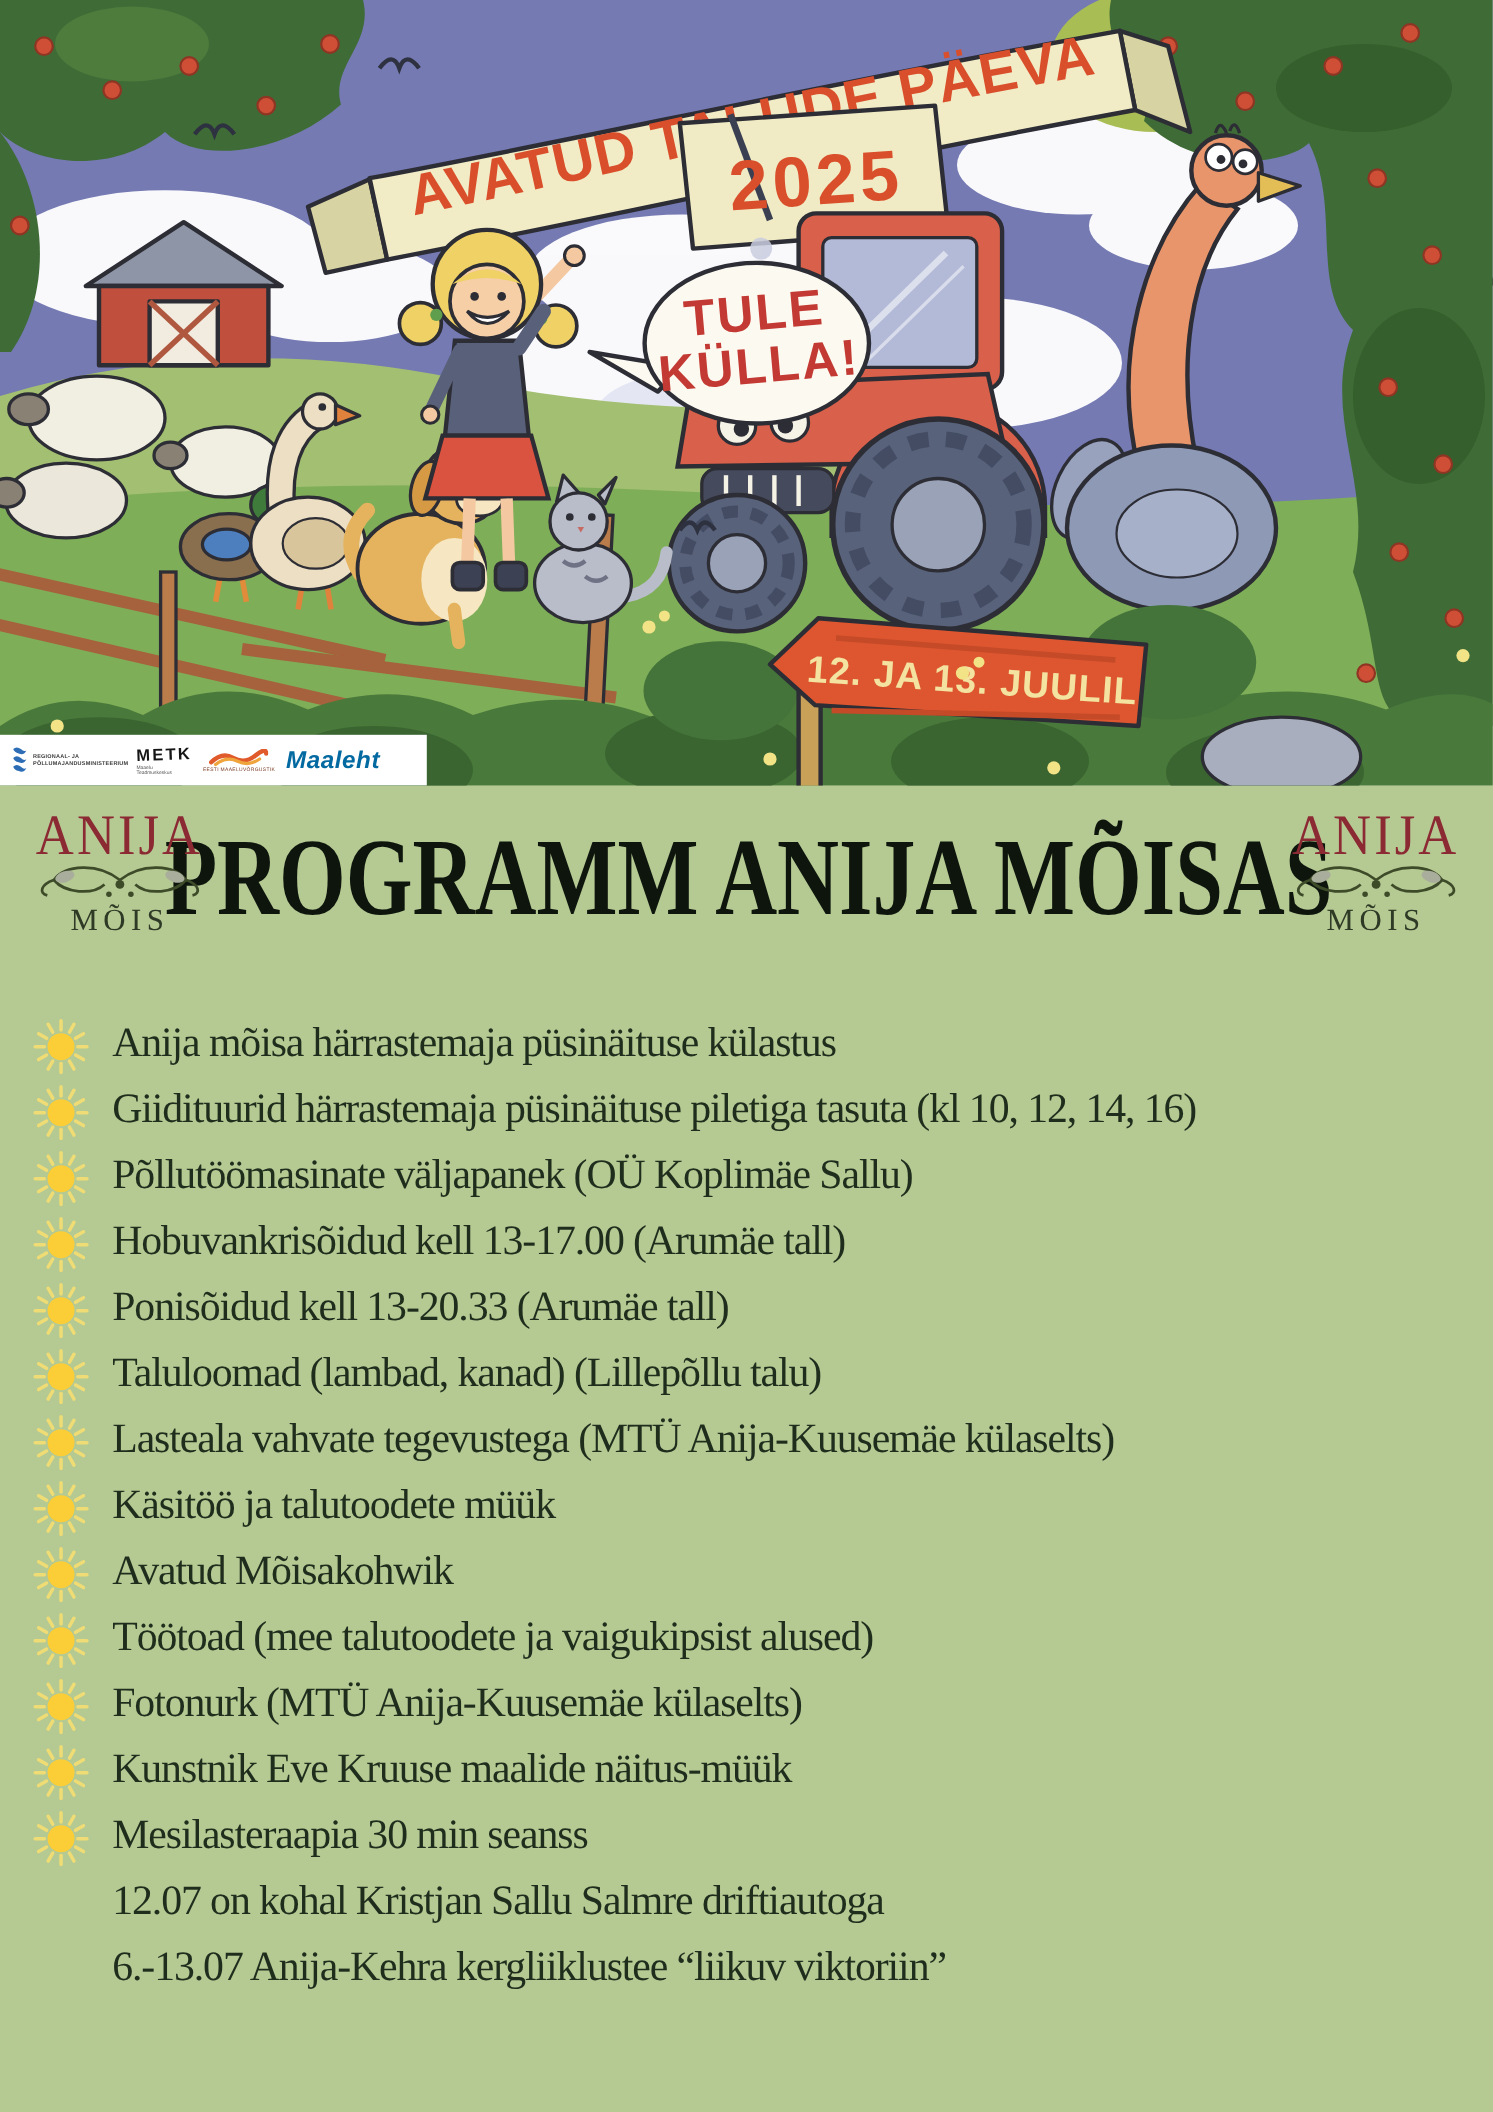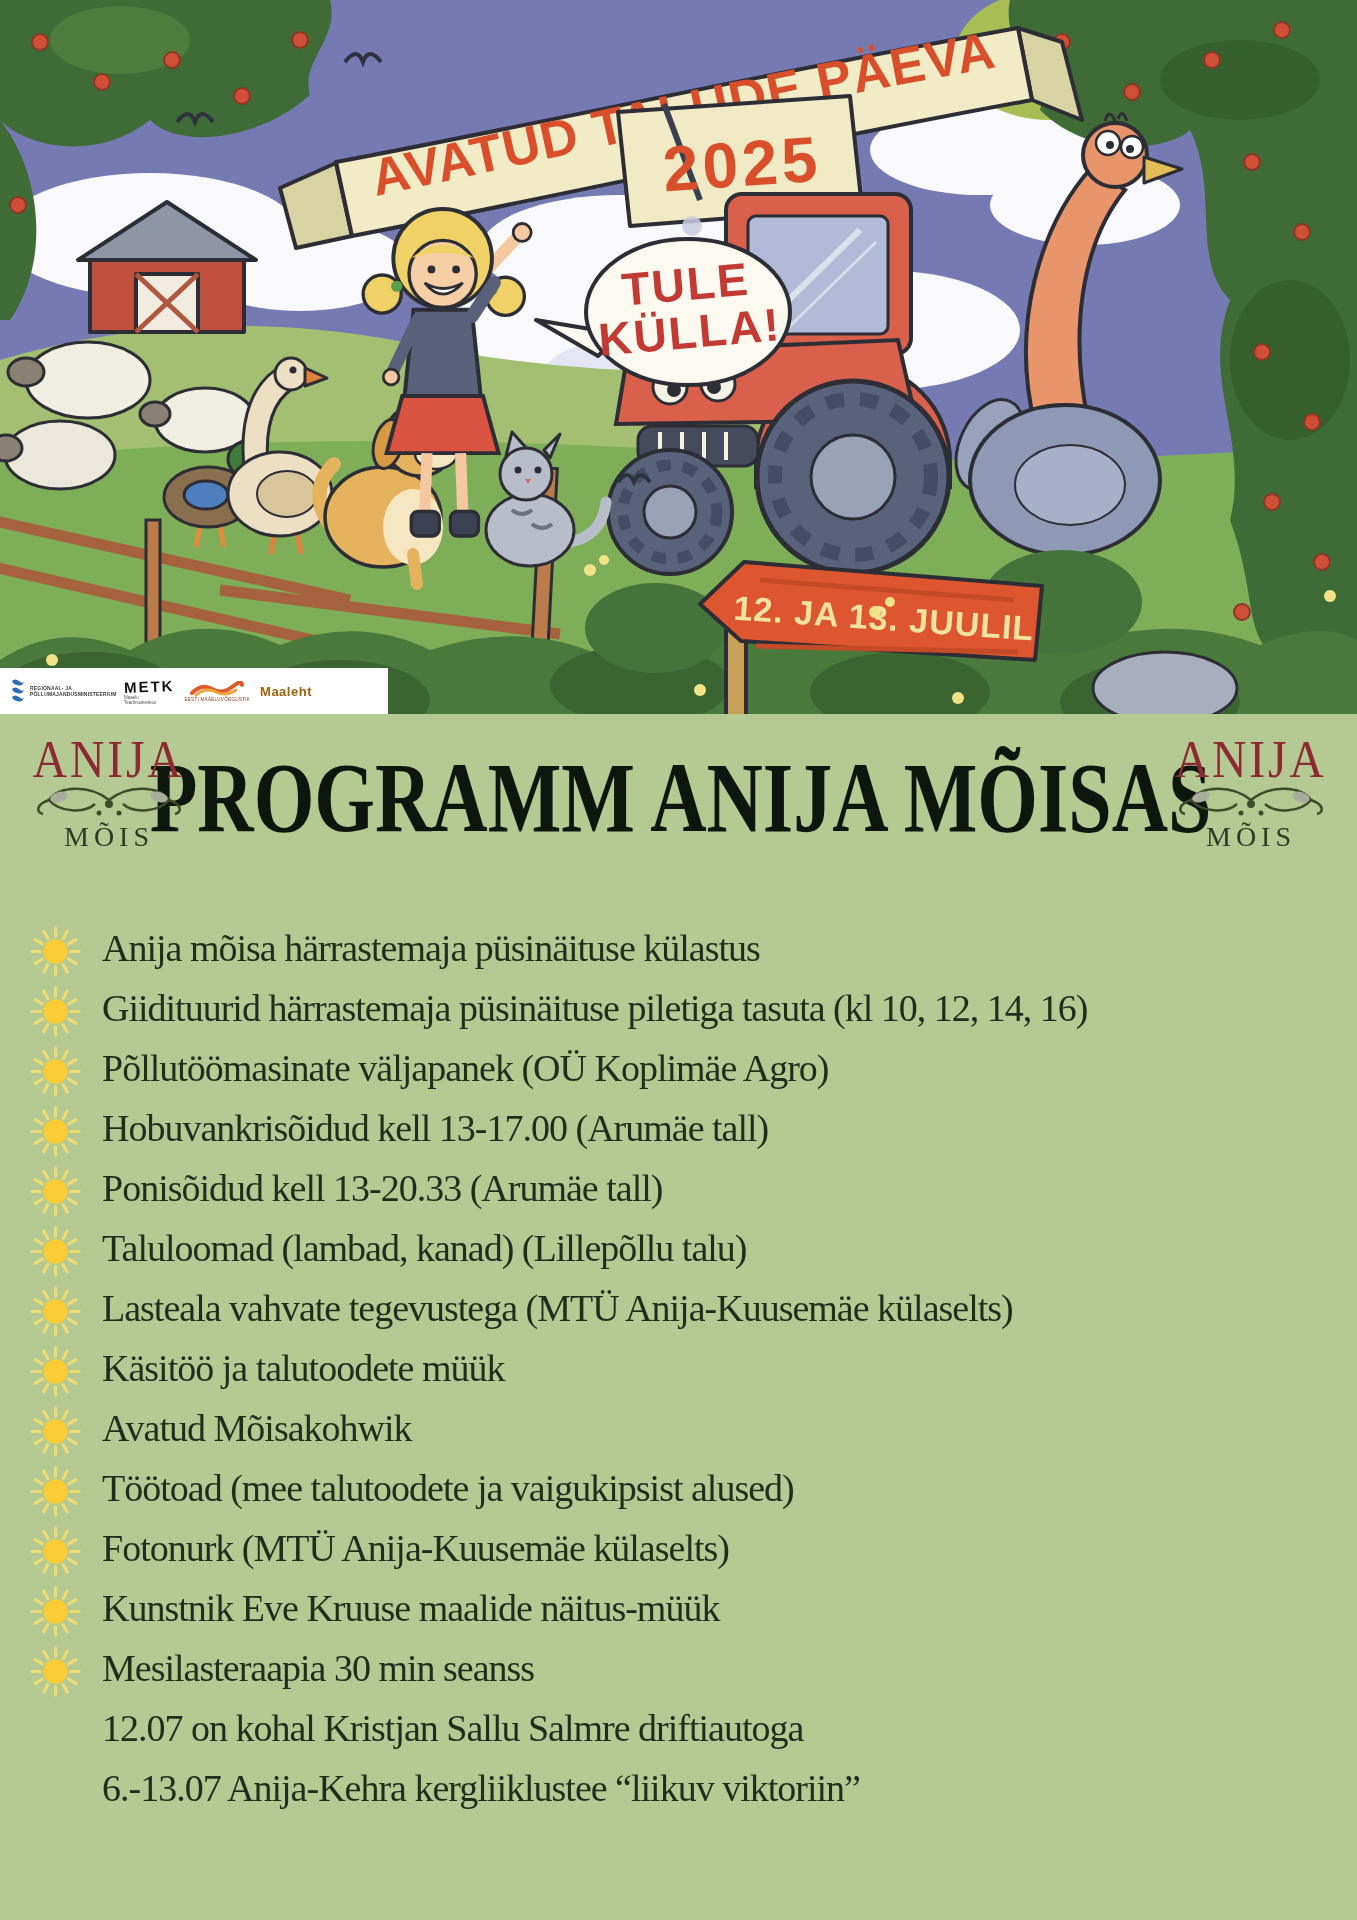--- a/index.html
+++ b/index.html
@@ -15,21 +15,21 @@
     display:flex;align-items:center;gap:10px;padding:0 10px;box-sizing:border-box;z-index:6;
     font-family:"Liberation Sans",sans-serif;
   }
   .ministry{display:flex;align-items:center;gap:4px;}
   .ministry-text{font-size:5px;line-height:6px;color:#3a3a3a;width:84px;font-weight:bold;letter-spacing:.2px;}
   .metk-block{display:flex;flex-direction:column;align-items:flex-start;}
   .metk-word{font-size:15px;font-weight:bold;letter-spacing:2px;color:#151515;transform:rotate(-2deg);}
   .metk-sub{font-size:4.5px;color:#555;line-height:5px;width:46px;}
   .wave-block{display:flex;flex-direction:column;align-items:center;}
   .network-text{font-size:4.5px;color:#7a3a23;letter-spacing:.3px;white-space:nowrap;}
-  .maaleht{font-size:13px;font-weight:bold;color:#a16207;letter-spacing:.5px;}
+  .maaleht{font-size:22px;font-weight:bold;color:#0369a1;letter-spacing:.5px;font-style:italic;}
   
   .anija-logo{position:absolute;width:170px;text-align:center;z-index:5;}
   .anija-logo.left{left:24px;top:736px;}
   .anija-logo.right{left:1166px;top:736px;}
   .anija-top{display:inline-block;font-size:52px;line-height:48px;color:#8c2a34;
     letter-spacing:3px;transform:scaleX(.92);font-weight:400;}
   .anija-bottom{display:inline-block;font-size:28px;line-height:38px;color:#2e3a25;letter-spacing:5px;}
   .flourish{display:block;margin:0 auto;}
   
   .title-wrap{position:absolute;left:0;right:0;top:748px;text-align:center;z-index:4;}
@@ -418,21 +418,21 @@
           <line x1="12.6" y1="33.8" x2="5.2" y2="38"></line>
         <line x1="10.5" y1="26" x2="2" y2="26"></line>
           <line x1="12.6" y1="18.3" x2="5.2" y2="14"></line>
         <line x1="18.3" y1="12.6" x2="14" y2="5.2"></line>
           <line x1="26" y1="10.5" x2="26" y2="2"></line>
         <line x1="33.8" y1="12.6" x2="38" y2="5.2"></line>
           <line x1="39.4" y1="18.3" x2="46.8" y2="14"></line>
       </g>
       <circle cx="26" cy="26" r="12.5" fill="#fbce37"></circle>
     </svg>
-    <span class="item-text">Põllutöömasinate väljapanek (OÜ Koplimäe Agro)</span>
+    <span class="item-text">Põllutöömasinate väljapanek (OÜ Koplimäe Sallu)</span>
   </div>
 
   <div class="row">
     <svg class="sun" viewBox="0 0 52 52">
       <g stroke="#f0dc74" stroke-width="3.2" stroke-linecap="round">
         <line x1="41.5" y1="26" x2="50" y2="26"></line>
           <line x1="39.4" y1="33.8" x2="46.8" y2="38"></line>
         <line x1="33.8" y1="39.4" x2="38" y2="46.8"></line>
           <line x1="26" y1="41.5" x2="26" y2="50"></line>
         <line x1="18.3" y1="39.4" x2="14" y2="46.8"></line>

